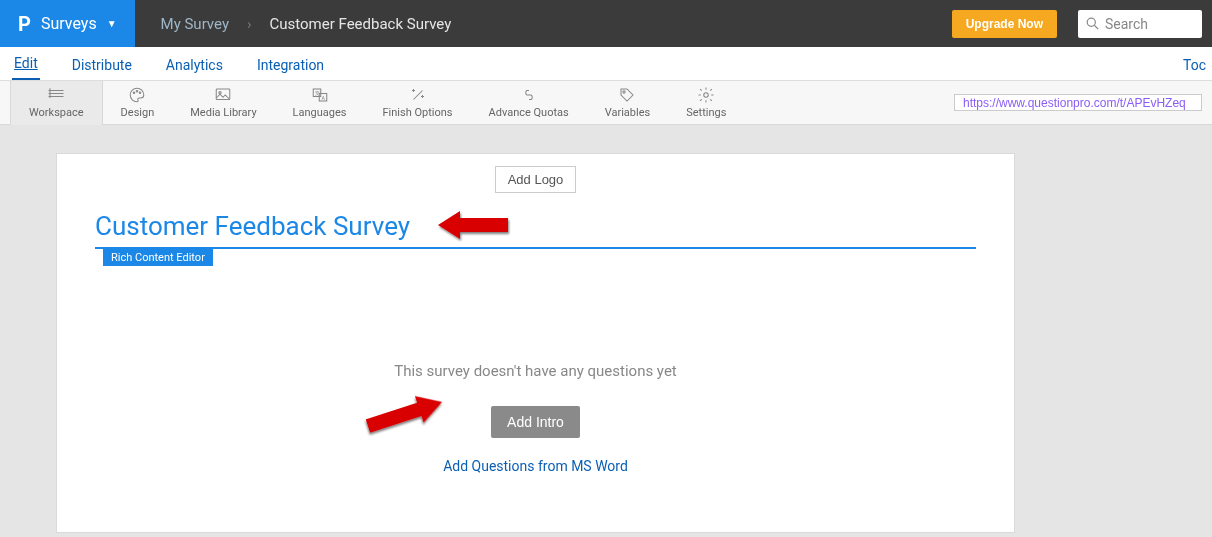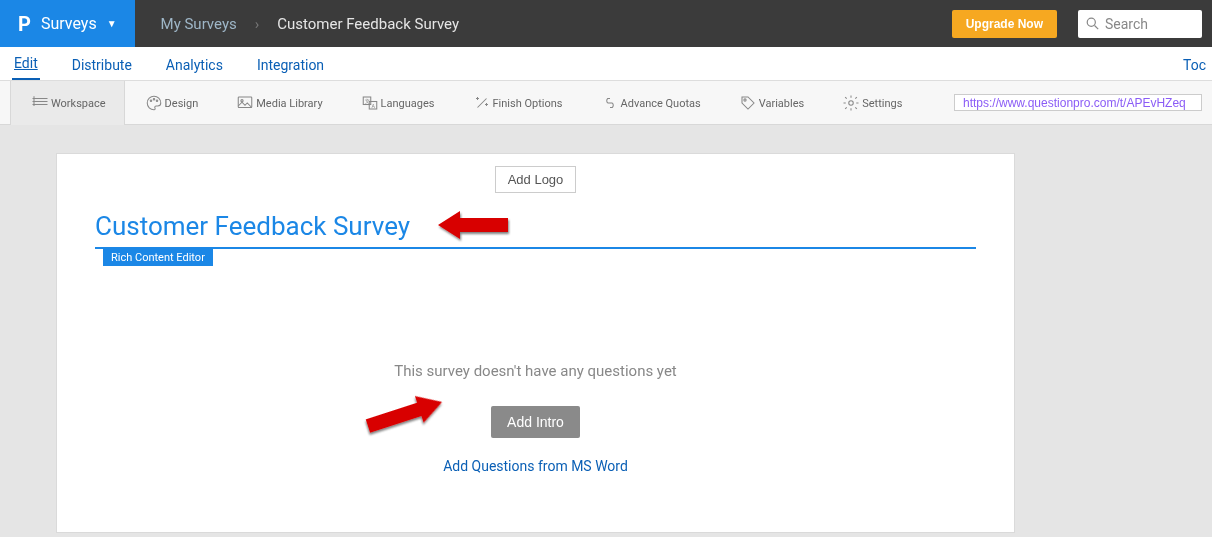--- a/index.html
+++ b/index.html
@@ -21,21 +21,21 @@
   .search-box svg { width: 13px; height: 13px; fill: #888; }
   
   
   .sub-tabs { display: flex; align-items: flex-end; background: #fff; height: 34px; padding-left: 12px; border-bottom: 1px solid #ddd; gap: 30px; }
   .sub-tabs .tab { color: #0a5fb5; font-size: 14px; padding: 7px 2px; cursor: pointer; }
   .sub-tabs .tab.active { color: #0a5fb5; border-bottom: 2px solid #0a5fb5; text-decoration: underline; }
   .sub-tabs .tools { margin-left: auto; color: #0a5fb5; padding: 7px 6px 7px 0; }
   
   
   .toolbar { display: flex; align-items: center; background: #f7f7f7; border-bottom: 1px solid #d8d8d8; height: 44px; padding: 0 10px; gap: 0; }
-  .tool-item { display: flex; flex-direction: row; align-items: center; justify-content: center; padding: 0 18px; height: 44px; cursor: pointer; }
+  .tool-item { display: flex; flex-direction: column; align-items: center; justify-content: center; padding: 0 18px; height: 44px; cursor: pointer; }
   .tool-item.active { background: #eaeaea; border-left: 1px solid #d8d8d8; border-right: 1px solid #d8d8d8; }
   .tool-item svg { width: 22px; height: 18px; stroke: #888; fill: none; stroke-width: 1.4; }
   .tool-item .label { font-size: 11px; color: #666; margin-top: 2px; }
   .url-box { margin-left: auto; }
   .url-box input { width: 248px; height: 17px; border: 1px solid #ccc; padding: 0 8px; font-size: 12px; color: #8b5cf6; }
   
   
   .canvas-area { padding: 28px 56px; }
   .survey-card { background: #fff; width: 959px; border: 1px solid #dadada; min-height: 380px; }
   .add-logo-wrap { display: flex; justify-content: center; padding: 12px 0 10px; }
@@ -59,21 +59,21 @@
 </head>
 <body>
 
 <div class="top-header">
   <div class="brand-box">
     <span class="brand-logo">P</span>
     <span class="brand-title">Surveys</span>
     <span class="brand-caret">▼</span>
   </div>
   <div class="breadcrumb">
-    <span class="link">My Surveys</span>
+    <span class="link">My Survey</span>
     <span class="sep">›</span>
     <span class="current">Customer Feedback Survey</span>
   </div>
   <div class="top-right">
     <button class="upgrade-btn">Upgrade Now</button>
     <div class="search-box">
       <svg viewBox="0 0 16 16">
           <circle cx="6.5" cy="6.5" r="5" stroke="#888" stroke-width="1.5" fill="none"></circle>
           <line x1="10.5" y1="10.5" x2="15" y2="15" stroke="#888" stroke-width="1.5"></line>
         </svg>

